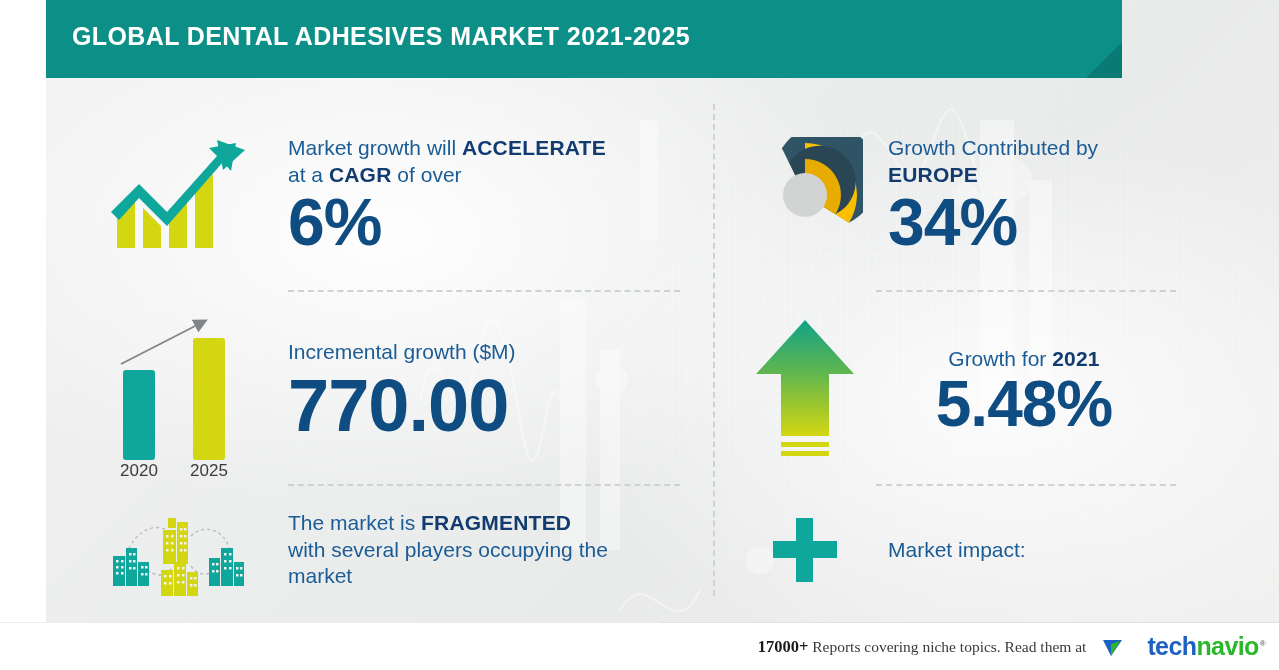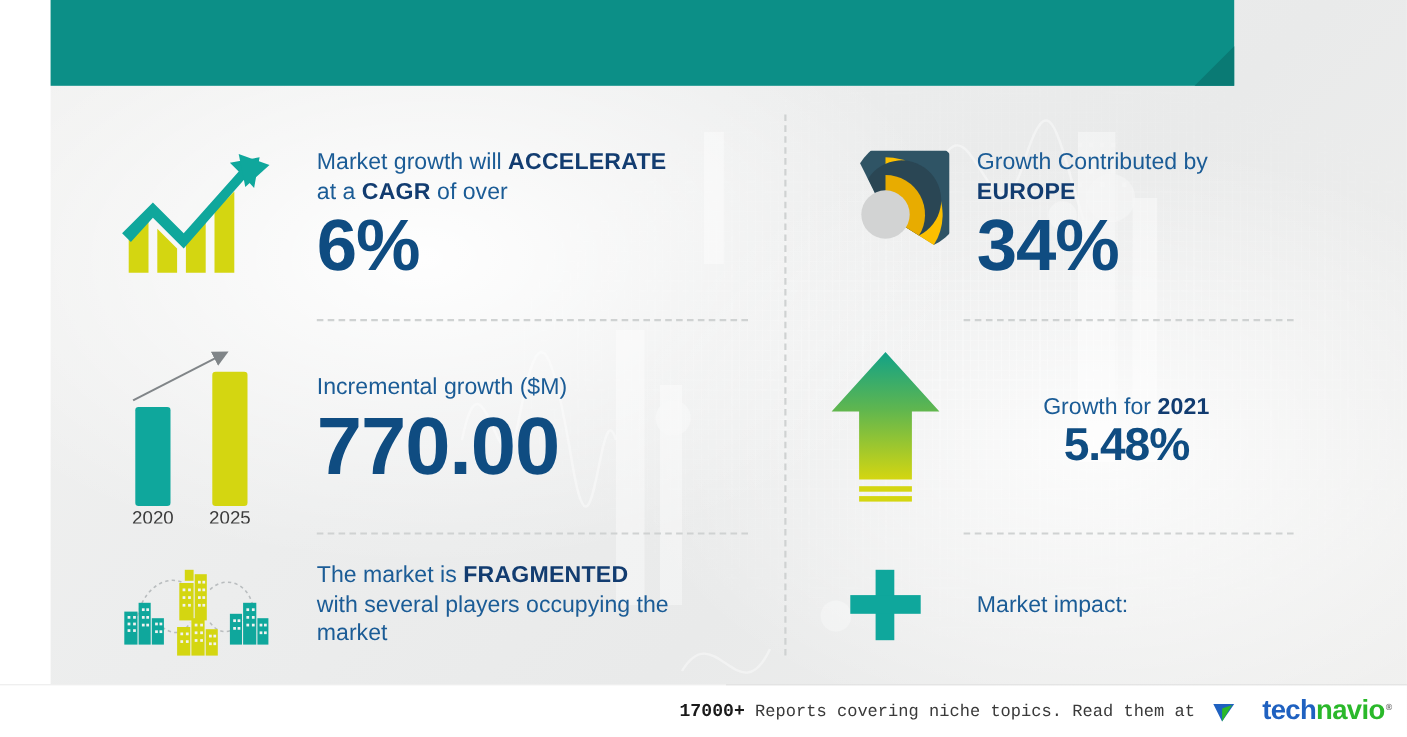--- a/index.html
+++ b/index.html
@@ -125,21 +125,21 @@
   }
   .bignum {
     color: #0f4c81;
     font-weight: bold;
     font-family: "Liberation Sans", sans-serif;
     letter-spacing: -1px;
     line-height: 1;
   }
   .bignum.size-a { font-size: 66px; }
   .bignum.size-b { font-size: 74px; }
-  .bignum.size-c { font-size: 42px; }
+  .bignum.size-c { font-size: 64px; }
   .value-word {
     color: #0f4c81;
     font-weight: bold;
     font-size: 34px;
     letter-spacing: 0.5px;
     line-height: 1.1;
   }
 
   
   .row-l1 { left: 100px; top: 22px; width: 600px; height: 190px; }
@@ -189,21 +189,21 @@
     align-items: center;
     justify-content: flex-end;
     padding-right: 14px;
     box-sizing: border-box;
     background: linear-gradient(180deg, #ffffff 0%, #ffffff 100%);
     border-top: 1px solid #e2e2e2;
   }
   .footer-text {
     color: #3a3a3a;
     font-size: 15.5px;
-    font-family: Liberation Mono, monospace;
+    font-family: Liberation Serif, serif;
     white-space: nowrap;
   }
   .footer-count {
     color: #1a1a1a;
     font-weight: bold;
     font-size: 16.5px;
   }
   .logo {
     display: flex;
     align-items: center;
@@ -281,20 +281,21 @@
       <rect x="980" y="166" width="4" height="4"></rect>
         <rect x="1000" y="166" width="4" height="4"></rect>
       <rect x="1020" y="142" width="4" height="4"></rect>
         <rect x="1020" y="166" width="4" height="4"></rect>
     </g>
   </svg>
 
   <div class="frame-left"></div>
 
   <div class="header">
+    <div class="header-title">GLOBAL DENTAL ADHESIVES MARKET 2021-2025</div>
     <div class="header-fold"></div>
   </div>
 
   <div class="content">
 
     <div class="col-divider"></div>
     <div class="row-sep sep-l1"></div>
     <div class="row-sep sep-l2"></div>
     <div class="row-sep sep-r1"></div>
     <div class="row-sep sep-r2"></div>

